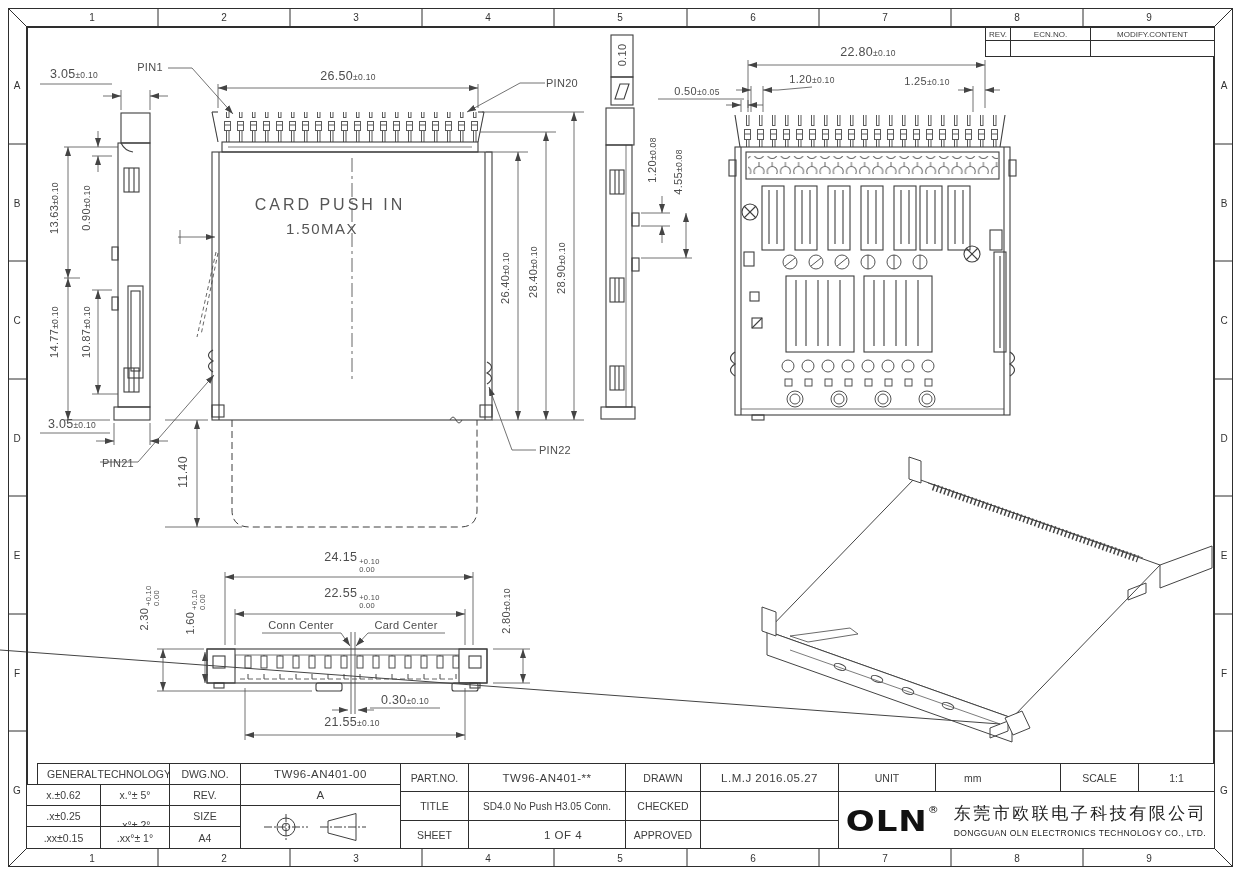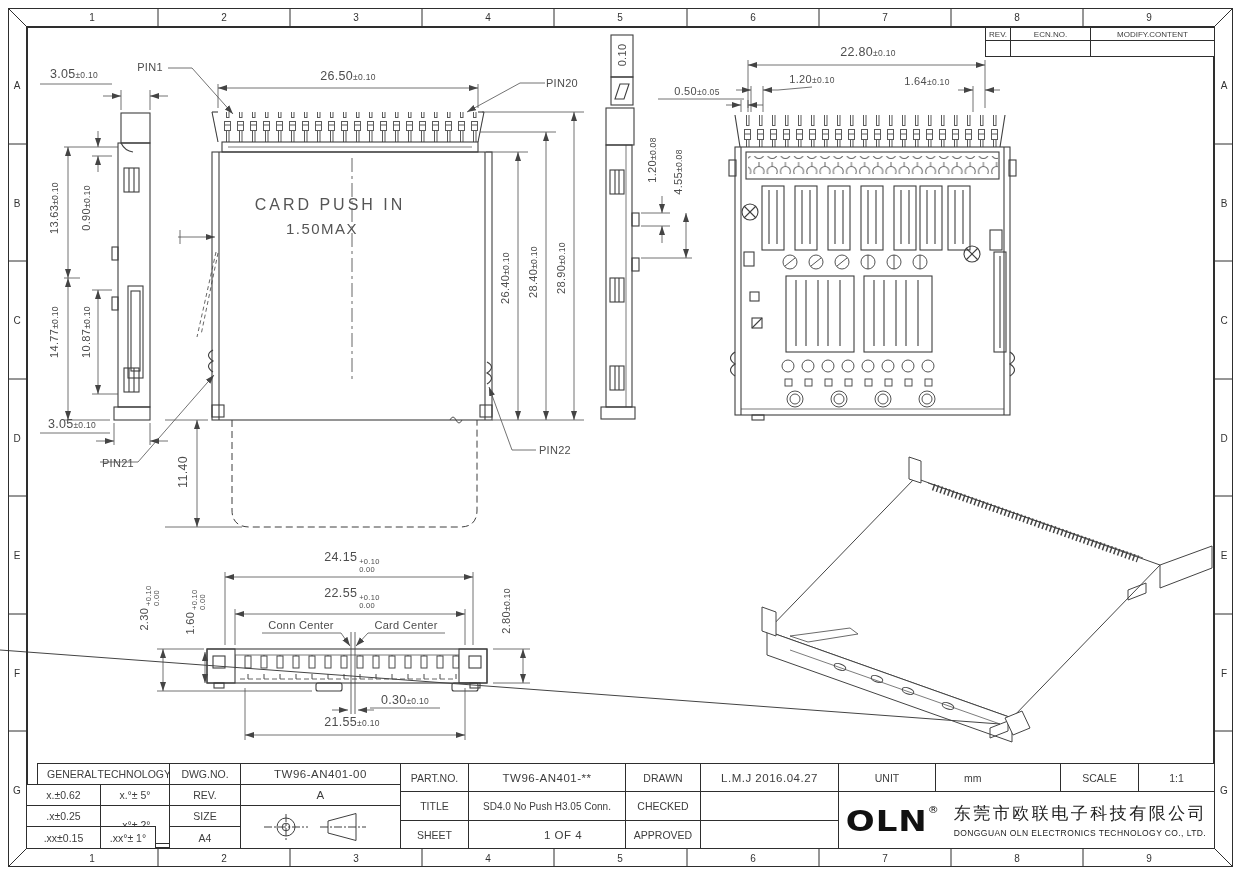--- a/index.html
+++ b/index.html
@@ -486,21 +486,21 @@
 <div class="vlbl big" style="left:183px;top:472px">11.40</div>
 <div class="lbl" style="left:118px;top:463px">PIN21</div>
 <div class="lbl" style="left:555px;top:450px">PIN22</div>
 
 <div class="vlbl" style="left:622px;top:55px">0.10</div>
 <div class="vlbl" style="left:652px;top:160px"><span>1.20</span><span class="tol">±0.08</span></div>
 <div class="vlbl" style="left:678px;top:172px"><span>4.55</span><span class="tol">±0.08</span></div>
 
 <div class="lbl big" style="left:868px;top:52px"><span>22.80</span><span class="tol">±0.10</span></div>
 <div class="lbl" style="left:812px;top:79px"><span>1.20</span><span class="tol">±0.10</span></div>
-<div class="lbl" style="left:927px;top:81px"><span>1.64</span><span class="tol">±0.10</span></div>
+<div class="lbl" style="left:927px;top:81px"><span>1.25</span><span class="tol">±0.10</span></div>
 <div class="lbl" style="left:697px;top:91px"><span>0.50</span><span class="tol">±0.05</span></div>
 
 <div class="lbl big" style="left:352px;top:563px"><span>24.15</span><span class="stack">
       <span>+0.10</span>
       <span>0.00</span>
     </span></div>
 <div class="lbl big" style="left:352px;top:599px"><span>22.55</span><span class="stack">
       <span>+0.10</span>
       <span>0.00</span>
     </span></div>
@@ -520,21 +520,21 @@
 
 <div class="cell gt-head" style="left:37px;top:763px;width:144px;height:22px">
   <span>GENERAL</span>
     <span>TECHNOLOGY</span>
 </div>
 <div class="cell" style="left:26px;top:784px;width:75px;height:22px">x.±0.62</div>
 <div class="cell" style="left:100px;top:784px;width:70px;height:22px">x.°± 5°</div>
 <div class="cell" style="left:26px;top:805px;width:75px;height:22px">.x±0.25</div>
 <div class="cell" style="left:100px;top:805px;width:70px;height:39px">.x°± 2°</div>
 <div class="cell" style="left:26px;top:826px;width:75px;height:23px">.xx±0.15</div>
-<div class="cell" style="left:100px;top:826px;width:56px;height:23px">.xx°± 1°</div>
+<div class="cell" style="left:100px;top:826px;width:70px;height:23px">.xx°± 1°</div>
 
 <div class="cell" style="left:169px;top:763px;width:72px;height:22px">DWG.NO.</div>
 <div class="cell val" style="left:240px;top:763px;width:161px;height:22px">TW96-AN401-00</div>
 <div class="cell" style="left:169px;top:784px;width:72px;height:22px">REV.</div>
 <div class="cell val" style="left:240px;top:784px;width:161px;height:22px">A</div>
 <div class="cell" style="left:169px;top:805px;width:72px;height:22px">SIZE</div>
 <div class="cell" style="left:169px;top:826px;width:72px;height:23px">A4</div>
 <div class="cell" style="left:240px;top:805px;width:161px;height:44px">
   <svg width="130" height="36" viewBox="0 0 130 36">
     <g stroke="#3f3f3f" fill="none" stroke-width="1">
@@ -549,21 +549,21 @@
 </div>
 
 <div class="cell" style="left:400px;top:763px;width:69px;height:29px">PART.NO.</div>
 <div class="cell val" style="left:468px;top:763px;width:158px;height:29px">TW96-AN401-**</div>
 <div class="cell" style="left:400px;top:791px;width:69px;height:30px">TITLE</div>
 <div class="cell" style="left:468px;top:791px;width:158px;height:30px;font-size:10px">SD4.0 No Push H3.05 Conn.</div>
 <div class="cell" style="left:400px;top:820px;width:69px;height:29px">SHEET</div>
 <div class="cell val" style="left:468px;top:820px;width:190px;height:29px">1 OF 4</div>
 
 <div class="cell" style="left:625px;top:763px;width:76px;height:29px">DRAWN</div>
-<div class="cell val" style="left:700px;top:763px;width:139px;height:29px">L.M.J 2016.04.27</div>
+<div class="cell val" style="left:700px;top:763px;width:139px;height:29px">L.M.J 2016.05.27</div>
 <div class="cell" style="left:625px;top:791px;width:76px;height:30px">CHECKED</div>
 <div class="cell" style="left:700px;top:791px;width:139px;height:30px"></div>
 <div class="cell" style="left:625px;top:820px;width:76px;height:29px">APPROVED</div>
 <div class="cell" style="left:700px;top:820px;width:139px;height:29px"></div>
 
 <div class="cell" style="left:838px;top:763px;width:98px;height:29px">UNIT</div>
 <div class="cell" style="left:935px;top:763px;width:126px;height:29px;justify-content:flex-start;padding-left:28px">mm</div>
 <div class="cell" style="left:1060px;top:763px;width:79px;height:29px">SCALE</div>
 <div class="cell" style="left:1138px;top:763px;width:77px;height:29px">1:1</div>
 

